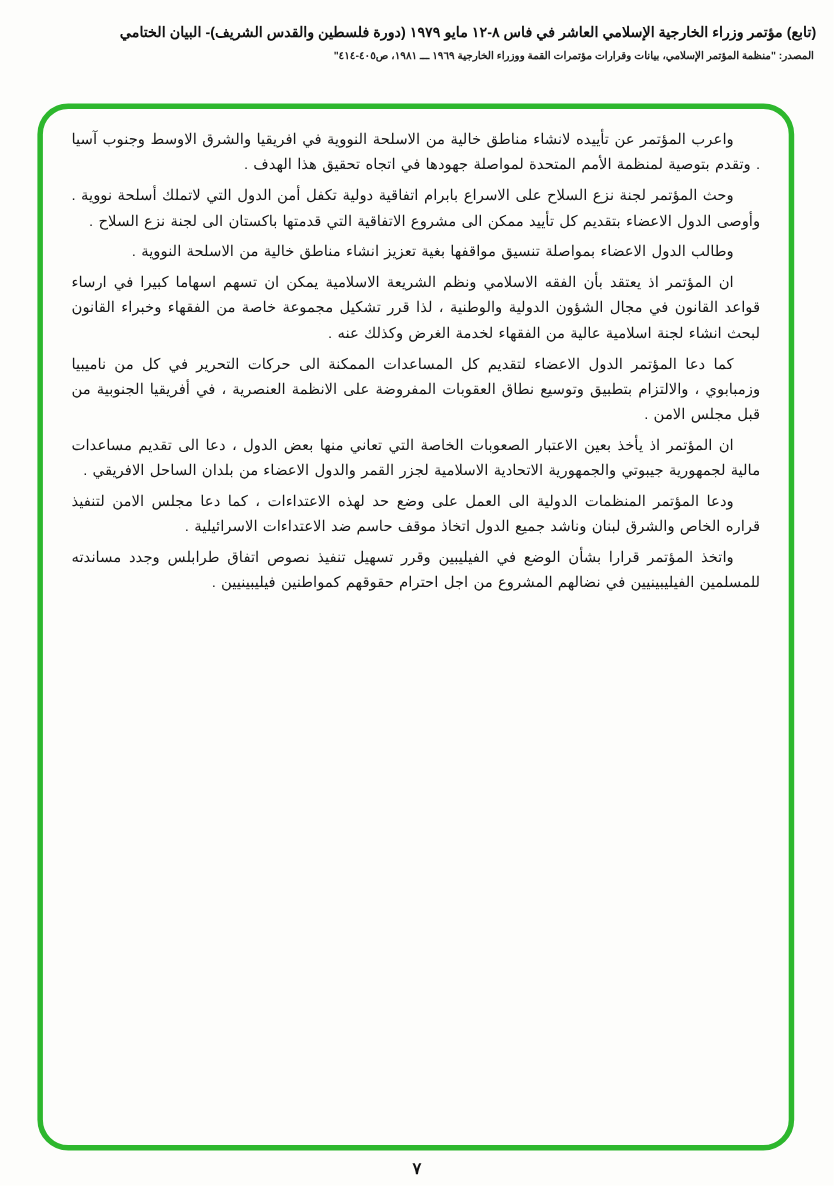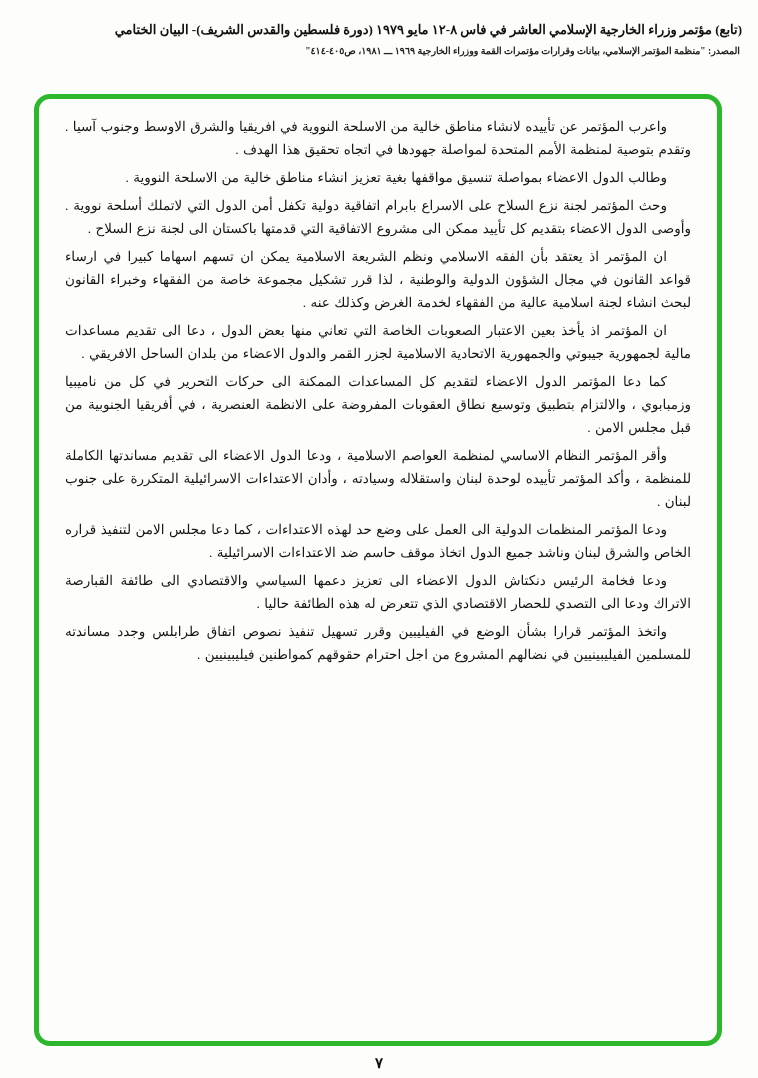--- a/index.html
+++ b/index.html
@@ -3,21 +3,21 @@
 <meta charset="utf-8">
 <style>
   * { margin: 0; padding: 0; box-sizing: border-box; }
   html, body { background: #ffffff; }
   .page {
     width: 758px;
     height: 1078px;
     position: relative;
     background: #fdfdfb;
     color: #161616;
-    font-family: Liberation Serif, serif;
+    font-family: Liberation Sans, sans-serif;
     direction: rtl;
     overflow: hidden;
   }
   .doc-header {
     padding: 20px 16px 0 16px;
   }
   .doc-title {
     font-size: 13px;
     font-weight: bold;
     line-height: 1.55;
@@ -32,21 +32,21 @@
     padding-right: 2px;
     color: #222;
   }
   .content-box {
     position: absolute;
     top: 94px;
     right: 36px;
     left: 34px;
     height: 952px;
     border: 5px solid var(--green, #2db72d);
-    border-radius: 16px;
+    border-radius: 28px;
     padding: 16px 26px 10px 26px;
     overflow: hidden;
     background: #fdfdfb;
   }
   .para {
     font-size: 13.5px;
     line-height: 23px;
     text-align: justify;
     text-indent: 24px;
     margin-bottom: 5px;
@@ -71,28 +71,26 @@
 
 <div class="page">
 
   <header class="doc-header">
     <div class="doc-title">(تابع)  مؤتمر وزراء الخارجية الإسلامي العاشر في فاس ٨-١٢ مايو ١٩٧٩ (دورة فلسطين والقدس الشريف)- البيان الختامي</div>
     <div class="doc-source">المصدر: "منظمة المؤتمر الإسلامي، بيانات وقرارات مؤتمرات القمة ووزراء الخارجية ١٩٦٩ ـــ ١٩٨١، ص٤٠٥-٤١٤"</div>
   </header>
 
   <section class="content-box">
     <p class="para">واعرب المؤتمر عن تأييده لانشاء مناطق خالية من الاسلحة النووية في افريقيا والشرق الاوسط وجنوب آسيا . وتقدم بتوصية لمنظمة الأمم المتحدة لمواصلة جهودها في اتجاه تحقيق هذا الهدف .</p>
+    <p class="para">وحث المؤتمر لجنة نزع السلاح على الاسراع بابرام اتفاقية دولية تكفل أمن الدول التي لاتملك أسلحة نووية . وأوصى الدول الاعضاء بتقديم كل تأييد ممكن الى مشروع الاتفاقية التي قدمتها باكستان الى لجنة نزع السلاح .</p>
     <p class="para">وطالب الدول الاعضاء بمواصلة تنسيق مواقفها بغية تعزيز انشاء مناطق خالية من الاسلحة النووية .</p>
-    <p class="para">وحث المؤتمر لجنة نزع السلاح على الاسراع بابرام اتفاقية دولية تكفل أمن الدول التي لاتملك أسلحة نووية . وأوصى الدول الاعضاء بتقديم كل تأييد ممكن الى مشروع الاتفاقية التي قدمتها باكستان الى لجنة نزع السلاح .</p>
     <p class="para">ان المؤتمر اذ يعتقد بأن الفقه الاسلامي ونظم الشريعة الاسلامية يمكن ان تسهم اسهاما كبيرا في ارساء قواعد القانون في مجال الشؤون الدولية والوطنية ، لذا قرر تشكيل مجموعة خاصة من الفقهاء وخبراء القانون لبحث انشاء لجنة اسلامية عالية من الفقهاء لخدمة الغرض وكذلك عنه .</p>
+    <p class="para">كما دعا المؤتمر الدول الاعضاء لتقديم كل المساعدات الممكنة الى حركات التحرير في كل من ناميبيا وزمبابوي ، والالتزام بتطبيق وتوسيع نطاق العقوبات المفروضة على الانظمة العنصرية ، في أفريقيا الجنوبية من قبل مجلس الامن .</p>
     <p class="para">ان المؤتمر اذ يأخذ بعين الاعتبار الصعوبات الخاصة التي تعاني منها بعض الدول ، دعا الى تقديم مساعدات مالية لجمهورية جيبوتي والجمهورية الاتحادية الاسلامية لجزر القمر والدول الاعضاء من بلدان الساحل الافريقي .</p>
-    <p class="para">كما دعا المؤتمر الدول الاعضاء لتقديم كل المساعدات الممكنة الى حركات التحرير في كل من ناميبيا وزمبابوي ، والالتزام بتطبيق وتوسيع نطاق العقوبات المفروضة على الانظمة العنصرية ، في أفريقيا الجنوبية من قبل مجلس الامن .</p>
-    <p class="para">وأقر المؤتمر النظام الاساسي لمنظمة العواصم الاسلامية ، ودعا الدول الاعضاء الى تقديم مساندتها الكاملة للمنظمة ، وأكد المؤتمر تأييده لوحدة لبنان واستقلاله وسيادته ، وأدان الاعتداءات الاسرائيلية المتكررة على جنوب لبنان .</p>
     <p class="para">ودعا المؤتمر المنظمات الدولية الى العمل على وضع حد لهذه الاعتداءات ، كما دعا مجلس الامن لتنفيذ قراره الخاص والشرق لبنان وناشد جميع الدول اتخاذ موقف حاسم ضد الاعتداءات الاسرائيلية .</p>
-    <p class="para">ودعا فخامة الرئيس دنكتاش الدول الاعضاء الى تعزيز دعمها السياسي والاقتصادي الى طائفة القبارصة الاتراك ودعا الى التصدي للحصار الاقتصادي الذي تتعرض له هذه الطائفة حاليا .</p>
     <p class="para">واتخذ المؤتمر قرارا بشأن الوضع في الفيليبين وقرر تسهيل تنفيذ نصوص اتفاق طرابلس وجدد مساندته للمسلمين الفيليبينيين في نضالهم المشروع من اجل احترام حقوقهم كمواطنين فيليبينيين .</p>
   </section>
 
   <footer class="page-footer">
     <span class="page-number">٧</span>
   </footer>
 
 </div>
 
 </body></html>

